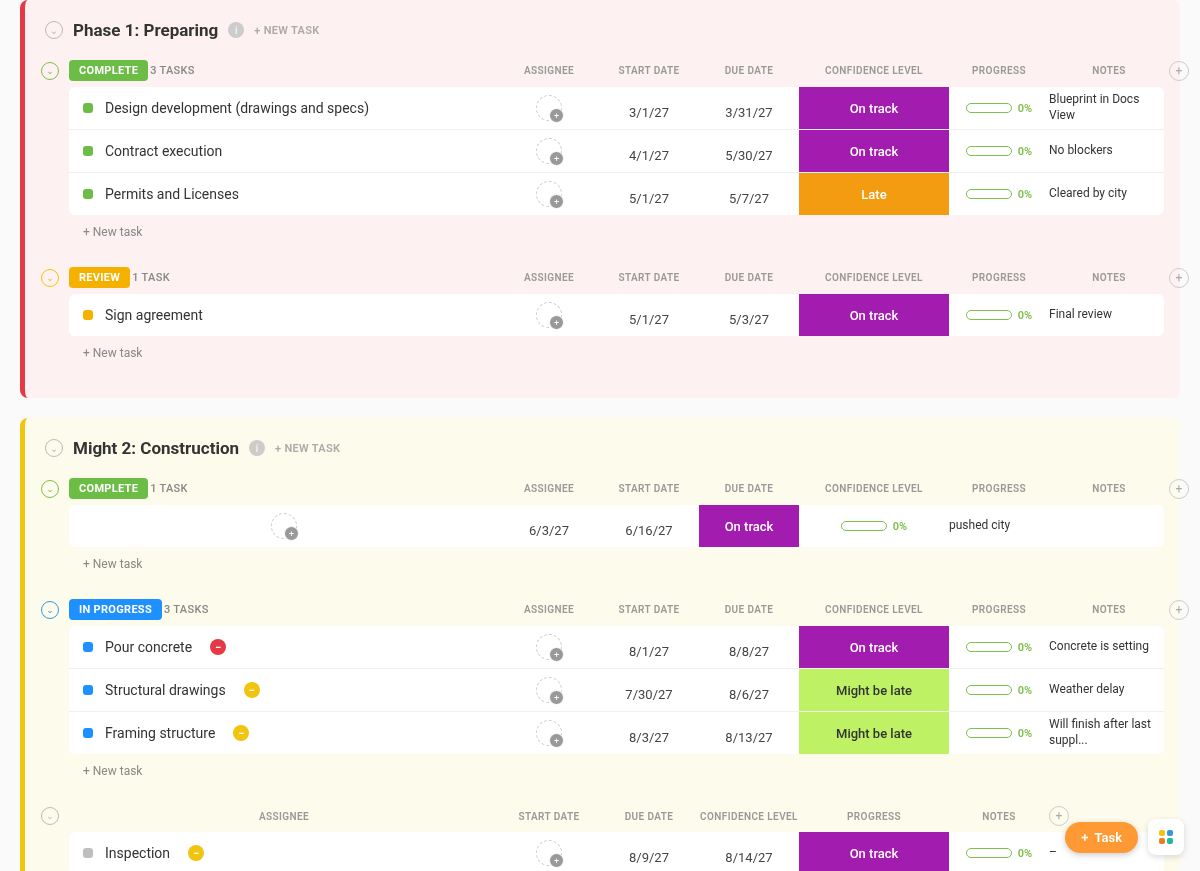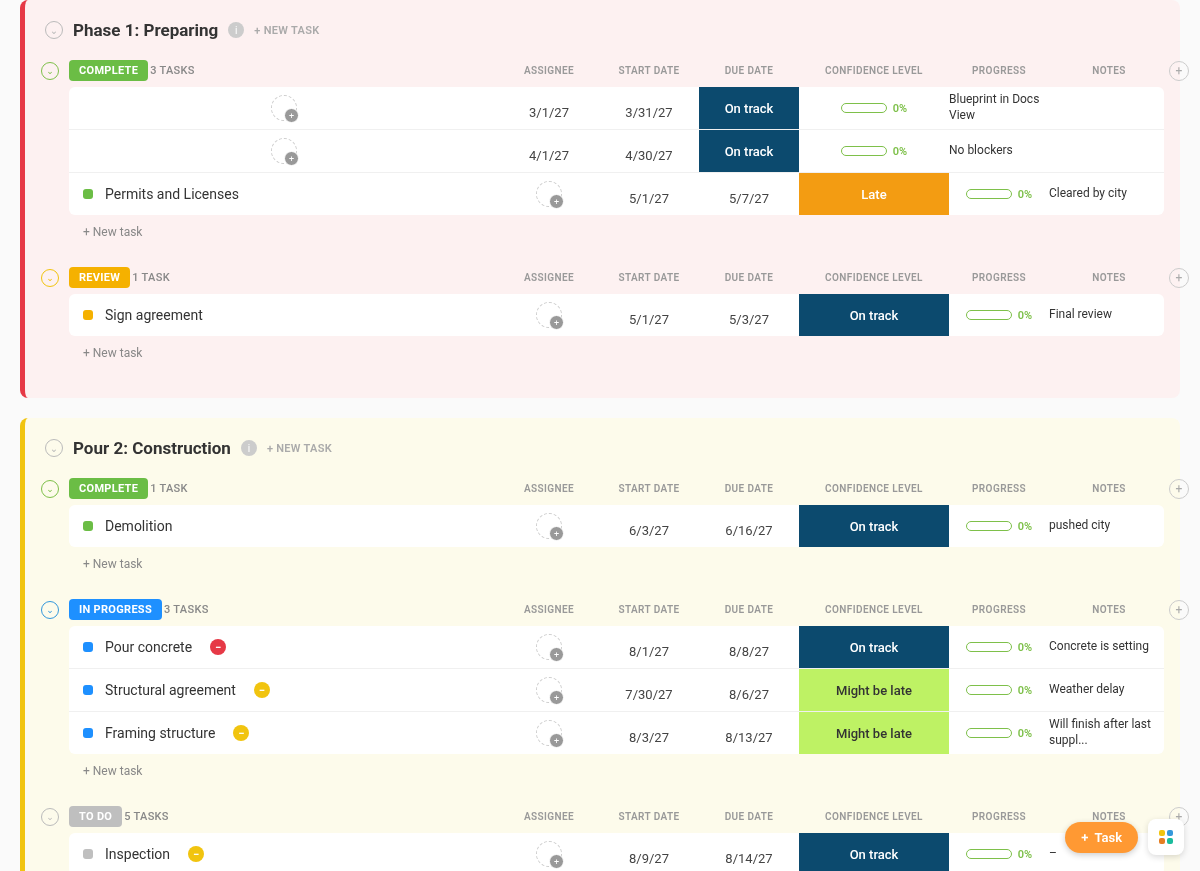--- a/index.html
+++ b/index.html
@@ -119,21 +119,21 @@
     content:"+"; position:absolute; bottom:-3px; right:-3px;
     width:13px; height:13px; background:#999; color:#fff; border-radius:50%;
     font-size:9px; display:flex; align-items:center; justify-content:center;
     border:1.5px solid #fff;
   }
   .date-cell { text-align:center; color:#444; font-size:13px;margin-top:8px; }
   .conf-cell {
     min-height:42px; display:flex; align-items:center; justify-content:center;
     color:#fff; font-size:13px; font-weight:500;
   }
-  .conf-ontrack { background:#0c4a6e; }
+  .conf-ontrack { background:#a21caf; }
   .conf-late { background:#f39c12; color:#fff; }
   .conf-might { background:#bef264; color:#333; }
   .progress-cell { display:flex; align-items:center; justify-content:center; gap:6px; }
   .progress-bar {
     width:46px; height:10px; border:1.5px solid #7ec04a; border-radius:6px;
   }
   .progress-pct { color:#7ec04a; font-size:11px; font-weight:600; }
   .notes-cell { font-size:12px; color:#333; padding-right:6px; line-height:1.3; }
   .new-task-under {
     color:#888; font-size:12px; padding:10px 0 0 42px; cursor:pointer;
@@ -181,39 +181,49 @@
       <div class="col-head">START DATE</div>
       <div class="col-head">DUE DATE</div>
       <div class="col-head">CONFIDENCE LEVEL</div>
       <div class="col-head">PROGRESS</div>
       <div class="col-head">NOTES</div>
       <div class="add-col">+</div>
     </div>
     <div class="task-rows">
 
   <div class="task-row">
+    <div class="task-name-cell">
+      <span class="task-dot dot-green"></span>
+      <span>Design development (drawings and specs)</span>
+
+    </div>
     <div class="assignee-cell">
               <div class="avatar-placeholder"></div>
             </div>
     <div class="date-cell">3/1/27</div>
     <div class="date-cell">3/31/27</div>
     <div class="conf-cell conf-ontrack">On track</div>
     <div class="progress-cell">
       <div class="progress-bar"></div>
       <span class="progress-pct">0%</span>
     </div>
     <div class="notes-cell">Blueprint in Docs View</div>
     <div></div>
   </div>
   <div class="task-row">
+    <div class="task-name-cell">
+      <span class="task-dot dot-green"></span>
+      <span>Contract execution</span>
+
+    </div>
     <div class="assignee-cell">
               <div class="avatar-placeholder"></div>
             </div>
     <div class="date-cell">4/1/27</div>
-    <div class="date-cell">4/30/27</div>
+    <div class="date-cell">5/30/27</div>
     <div class="conf-cell conf-ontrack">On track</div>
     <div class="progress-cell">
       <div class="progress-bar"></div>
       <span class="progress-pct">0%</span>
     </div>
     <div class="notes-cell">No blockers</div>
     <div></div>
   </div>
   <div class="task-row">
     <div class="task-name-cell">
@@ -273,21 +283,21 @@
     <div class="notes-cell">Final review</div>
     <div></div>
   </div>
     </div>
     <div class="new-task-under">+ New task</div>
   </div>
   </div>
   <div class="phase phase-construction">
     <div class="phase-header">
       <div class="collapse-circle gray">⌄</div>
-      <span class="phase-title">Pour 2: Construction</span>
+      <span class="phase-title">Might 2: Construction</span>
       <span class="info-icon">i</span>
       <span class="new-task-top">+ NEW TASK</span>
     </div>
 
   <div class="group">
     <div class="group-header">
       <div class="collapse-circle ">⌄</div>
       <div class="group-left">
         <span class="status-pill pill-complete">COMPLETE</span>
         <span class="task-count">1 TASK</span>
@@ -296,25 +306,20 @@
       <div class="col-head">START DATE</div>
       <div class="col-head">DUE DATE</div>
       <div class="col-head">CONFIDENCE LEVEL</div>
       <div class="col-head">PROGRESS</div>
       <div class="col-head">NOTES</div>
       <div class="add-col">+</div>
     </div>
     <div class="task-rows">
 
   <div class="task-row">
-    <div class="task-name-cell">
-      <span class="task-dot dot-green"></span>
-      <span>Demolition</span>
-
-    </div>
     <div class="assignee-cell">
               <div class="avatar-placeholder"></div>
             </div>
     <div class="date-cell">6/3/27</div>
     <div class="date-cell">6/16/27</div>
     <div class="conf-cell conf-ontrack">On track</div>
     <div class="progress-cell">
       <div class="progress-bar"></div>
       <span class="progress-pct">0%</span>
     </div>
@@ -356,21 +361,21 @@
     <div class="progress-cell">
       <div class="progress-bar"></div>
       <span class="progress-pct">0%</span>
     </div>
     <div class="notes-cell">Concrete is setting</div>
     <div></div>
   </div>
   <div class="task-row">
     <div class="task-name-cell">
       <span class="task-dot dot-blue"></span>
-      <span>Structural agreement</span>
+      <span>Structural drawings</span>
       <span class="pri-badge pri-yellow">−</span>
     </div>
     <div class="assignee-cell">
               <div class="avatar-placeholder"></div>
             </div>
     <div class="date-cell">7/30/27</div>
     <div class="date-cell">8/6/27</div>
     <div class="conf-cell conf-might">Might be late</div>
     <div class="progress-cell">
       <div class="progress-bar"></div>
@@ -397,24 +402,20 @@
     </div>
     <div class="notes-cell">Will finish after last suppl...</div>
     <div></div>
   </div>
     </div>
     <div class="new-task-under">+ New task</div>
   </div>
   <div class="group">
     <div class="group-header">
       <div class="collapse-circle gray">⌄</div>
-      <div class="group-left">
-        <span class="status-pill pill-todo">TO DO</span>
-        <span class="task-count">5 TASKS</span>
-      </div>
       <div class="col-head">ASSIGNEE</div>
       <div class="col-head">START DATE</div>
       <div class="col-head">DUE DATE</div>
       <div class="col-head">CONFIDENCE LEVEL</div>
       <div class="col-head">PROGRESS</div>
       <div class="col-head">NOTES</div>
       <div class="add-col">+</div>
     </div>
     <div class="task-rows">
 

